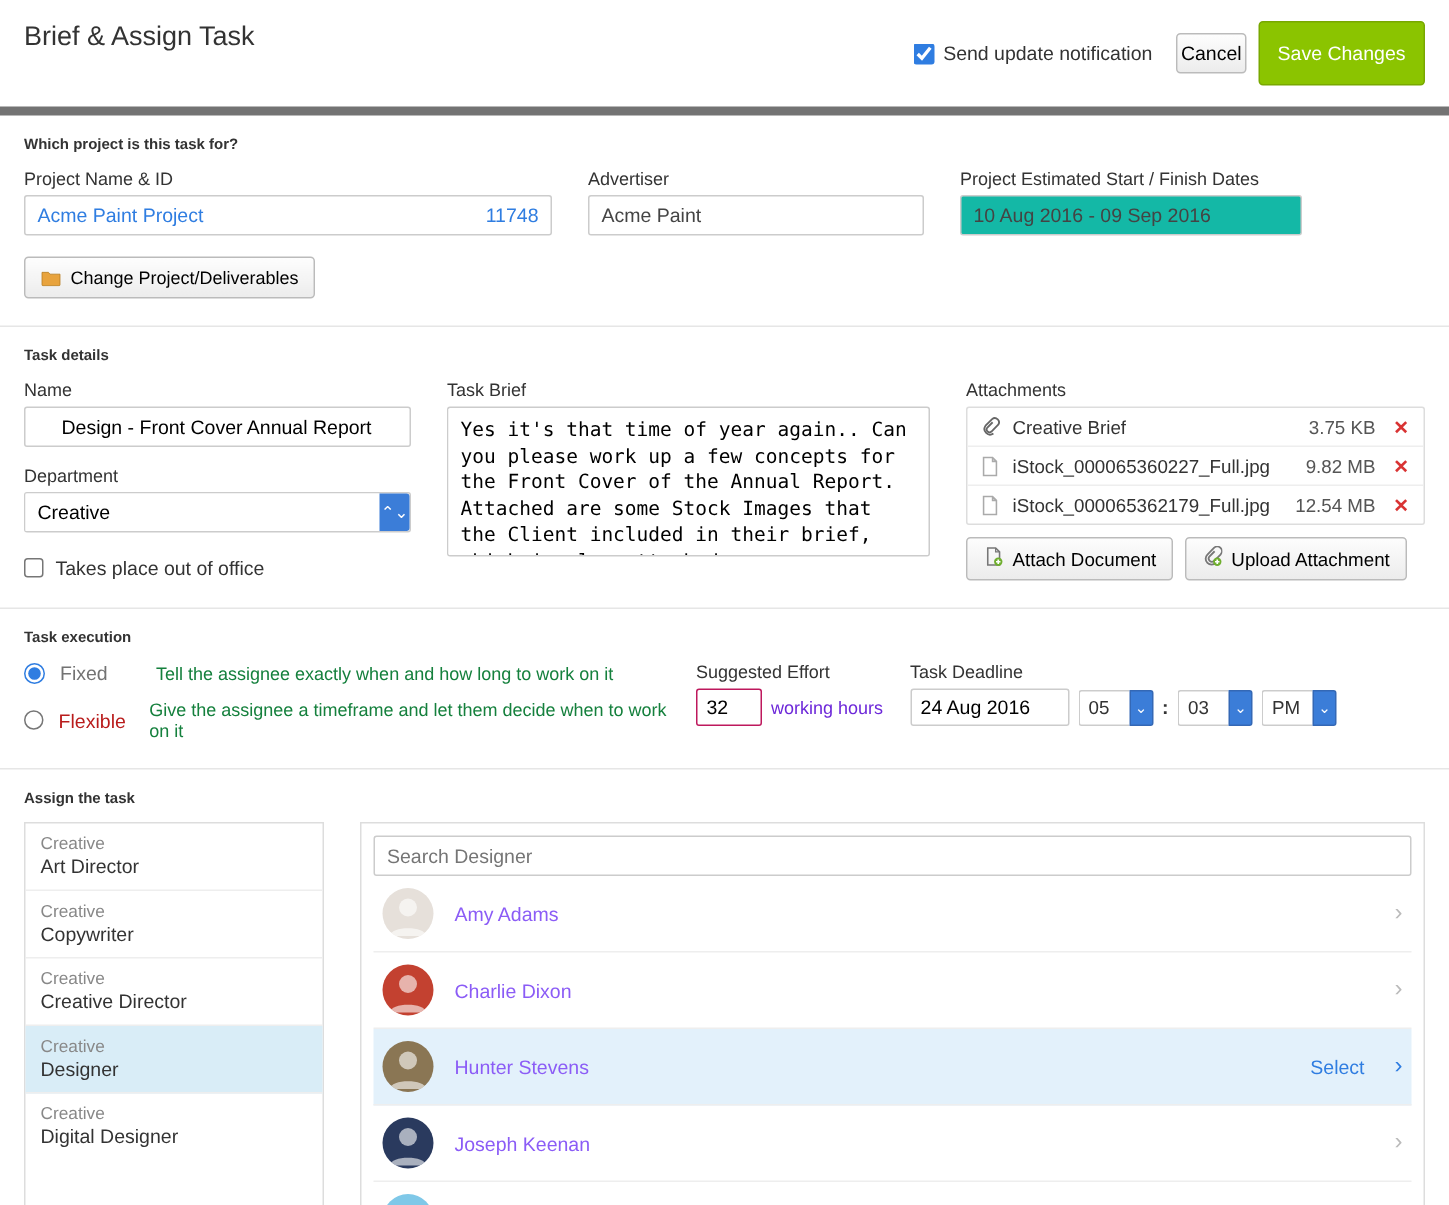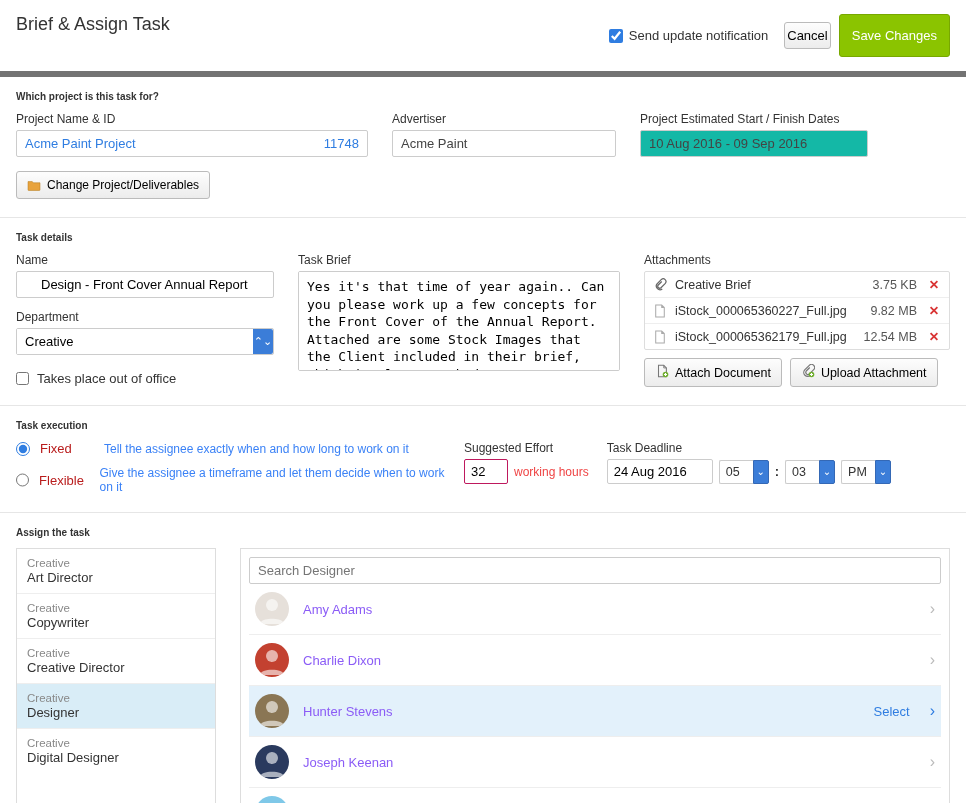--- a/index.html
+++ b/index.html
@@ -38,26 +38,26 @@
 .att-size { color:#555; padding:0 8px; width:70px; text-align:right;}
 .att-del { color:#d93333; font-weight:bold; width:18px; text-align:center; cursor:pointer;}
 .att-actions { display:flex; gap:8px; margin-top:8px;}
 .att-btn { display:inline-flex; align-items:center; gap:6px; padding:5px 10px; border:1px solid #bbb; background:linear-gradient(#fdfdfd,#ececec); border-radius:3px; font-size:12.5px; cursor:pointer;}
 .oo-check { margin-top:16px; display:flex; align-items:center; gap:8px;}
 .oo-check input { width:13px; height:13px;}
 .exec-row { display:flex; gap:18px; align-items:flex-start;}
 .radio-group { display:flex; flex-direction:column; gap:10px; width:430px;}
 .radio-row { display:flex; align-items:center; gap:10px;}
 .radio-row input { width:14px; height:14px; accent-color:#2f7de1;}
-.radio-label { font-size:13px; color:#b91c1c; width:54px;}
+.radio-label { font-size:13px; color:#737373; width:54px;}
 .radio-label.dis { color:#b91c1c;}
-.radio-desc { font-size:12px; color:#3b82f6;}
+.radio-desc { font-size:12px; color:#15803d;}
 .effort { }
 .effort-in { width:44px; border:1px solid #be185d; border-radius:2px; padding:4px 6px; font-size:13px; text-align:left; }
-.effort-lbl { font-size:12px; color:#ef4444; margin-left:6px;}
+.effort-lbl { font-size:12px; color:#6d28d9; margin-left:6px;}
 .deadline { display:flex; gap:6px; align-items:center;}
 .deadline-date { width:106px; border:1px solid #ccc; border-radius:2px; padding:4px 6px; font-size:13px;}
 .mini-select { display:flex; }
 .mini-select .sel-box { width:34px; border:1px solid #ccc; border-radius:2px 0 0 2px; padding:4px 6px; font-size:12.5px; background:#fff; border-right:none;}
 .mini-select .sel-caret { width:16px; background:#3b7dd8; color:#fff; font-size:10px; display:flex; align-items:center; justify-content:center; border:1px solid #3468b5; border-radius:0 2px 2px 0;}
 .assign-flex { display:flex; gap:24px; }
 .role-list { border:1px solid #ddd; width:200px; }
 .role-item { border-bottom:1px solid #eee; padding:8px 10px; cursor:pointer;}
 .role-item:last-child { border-bottom:none;}
 .role-dept { font-size:11.5px; color:#888;}

